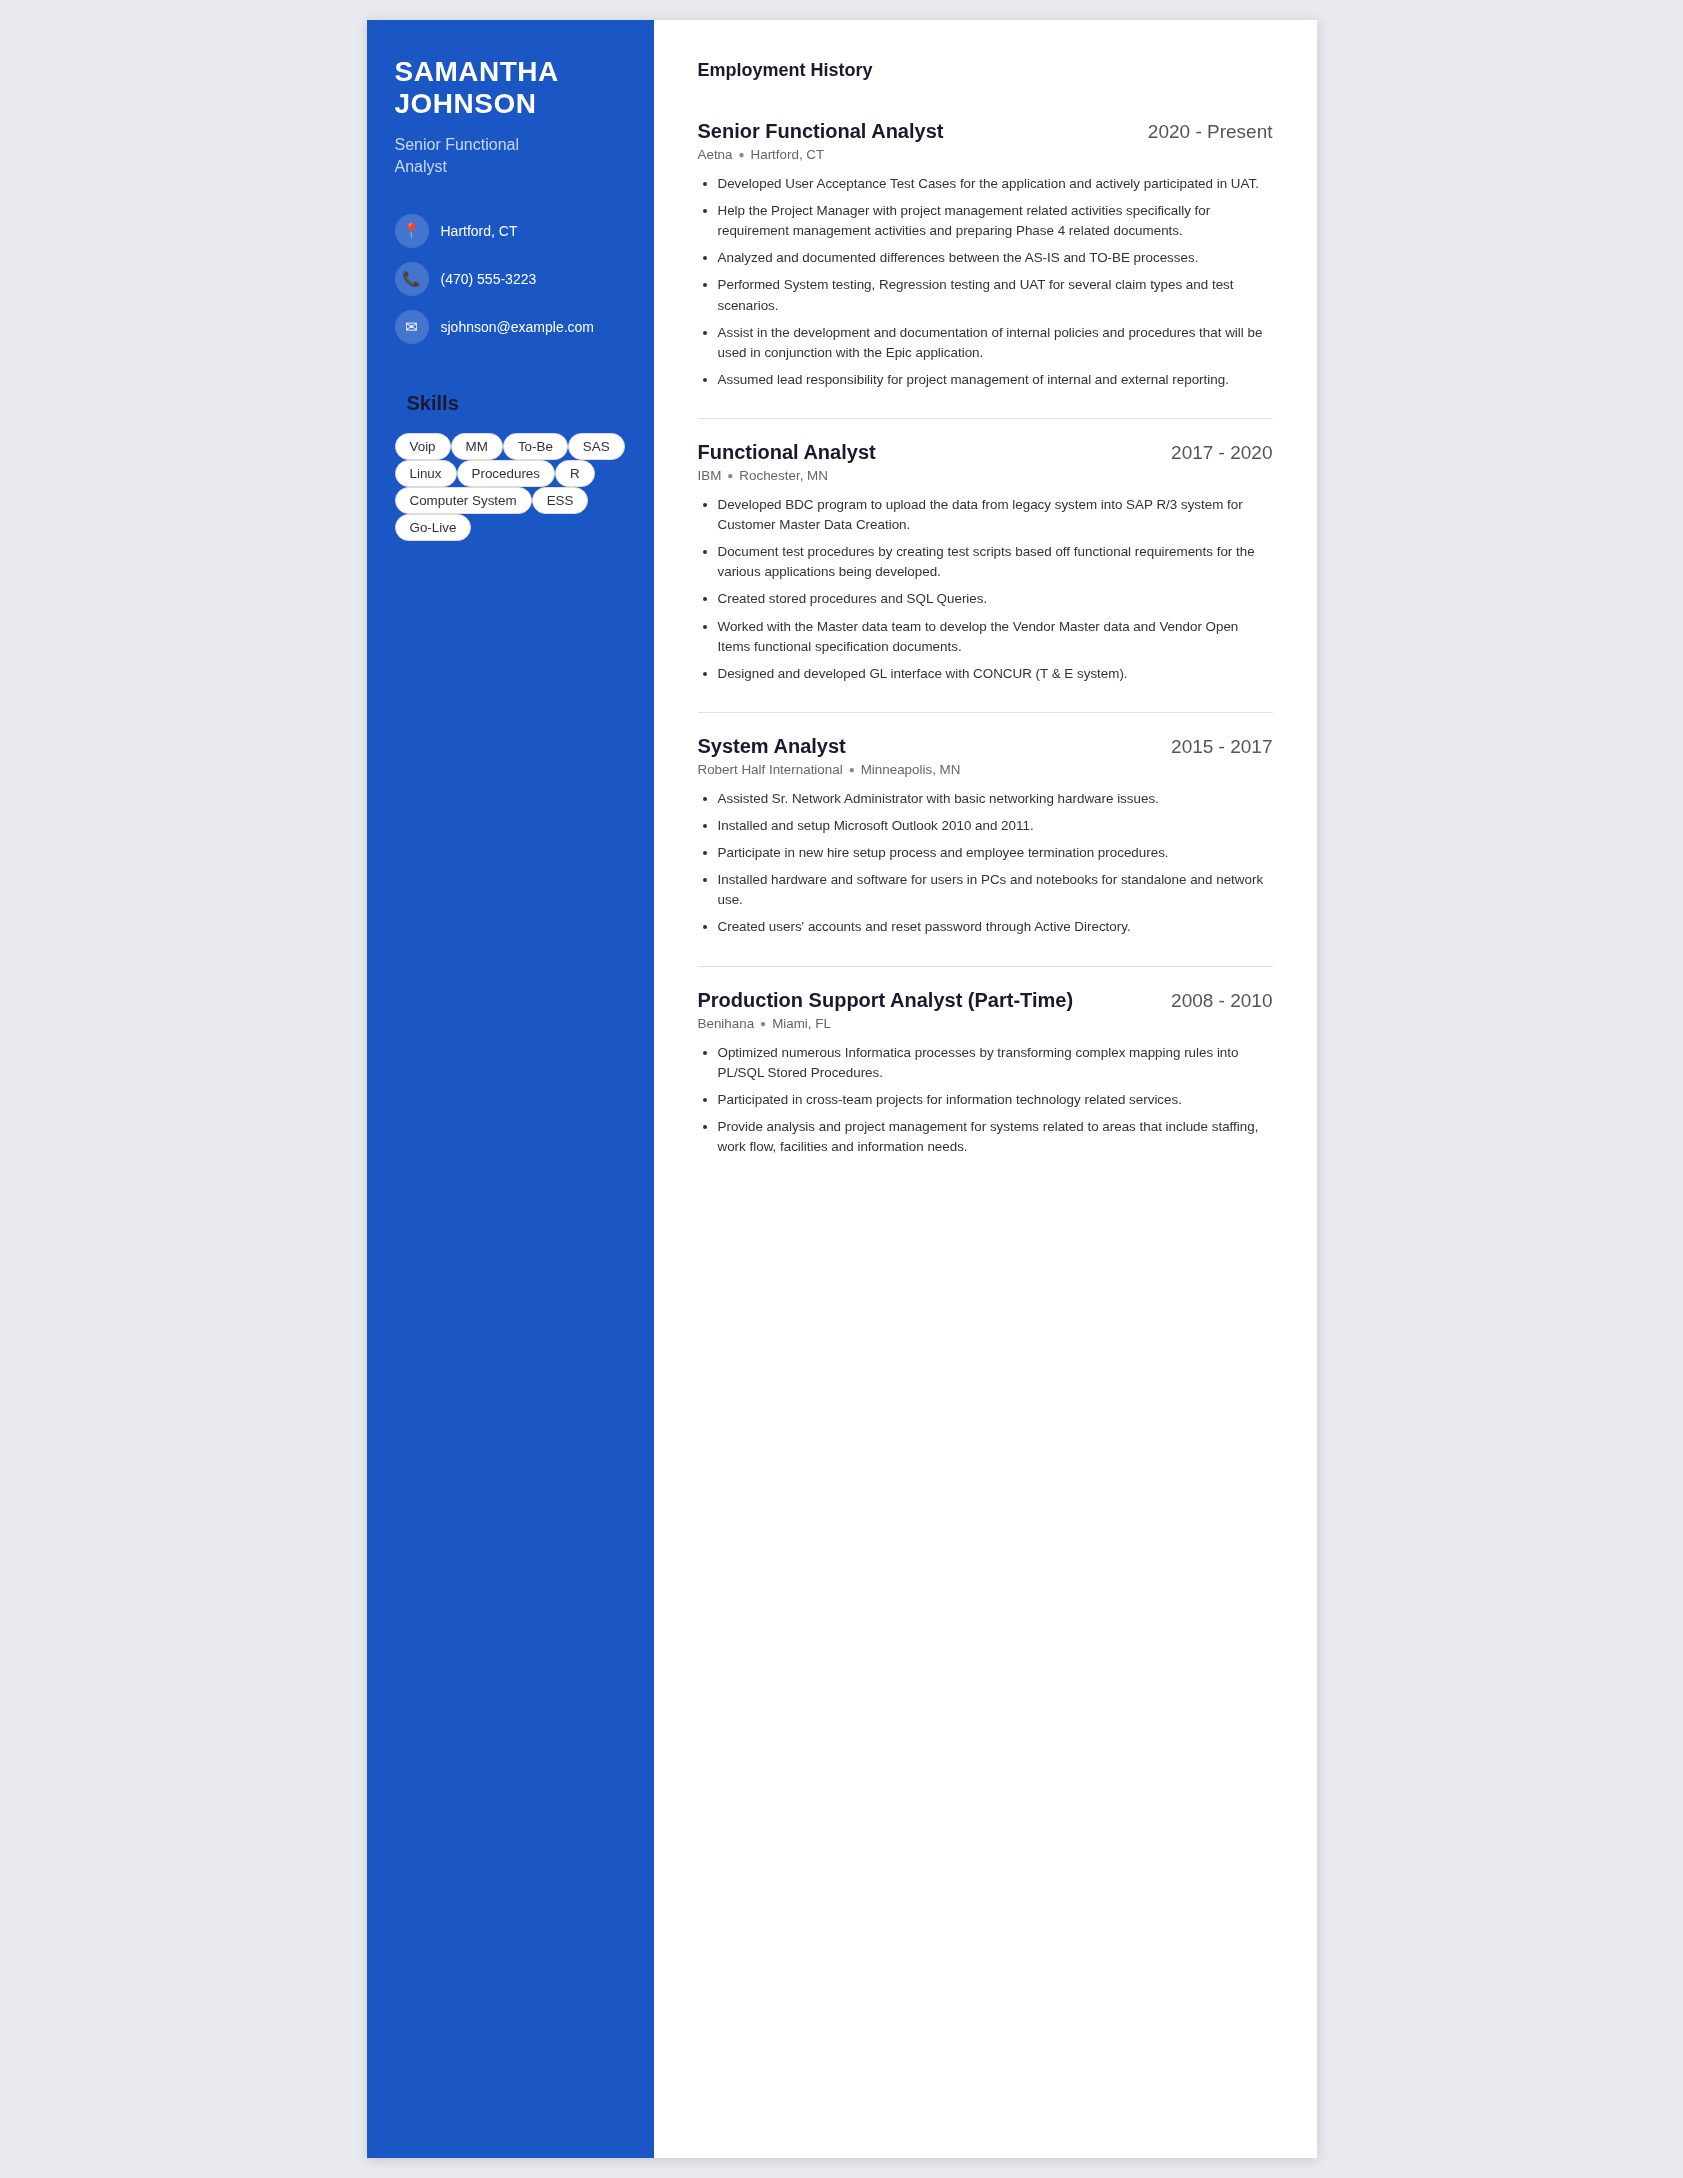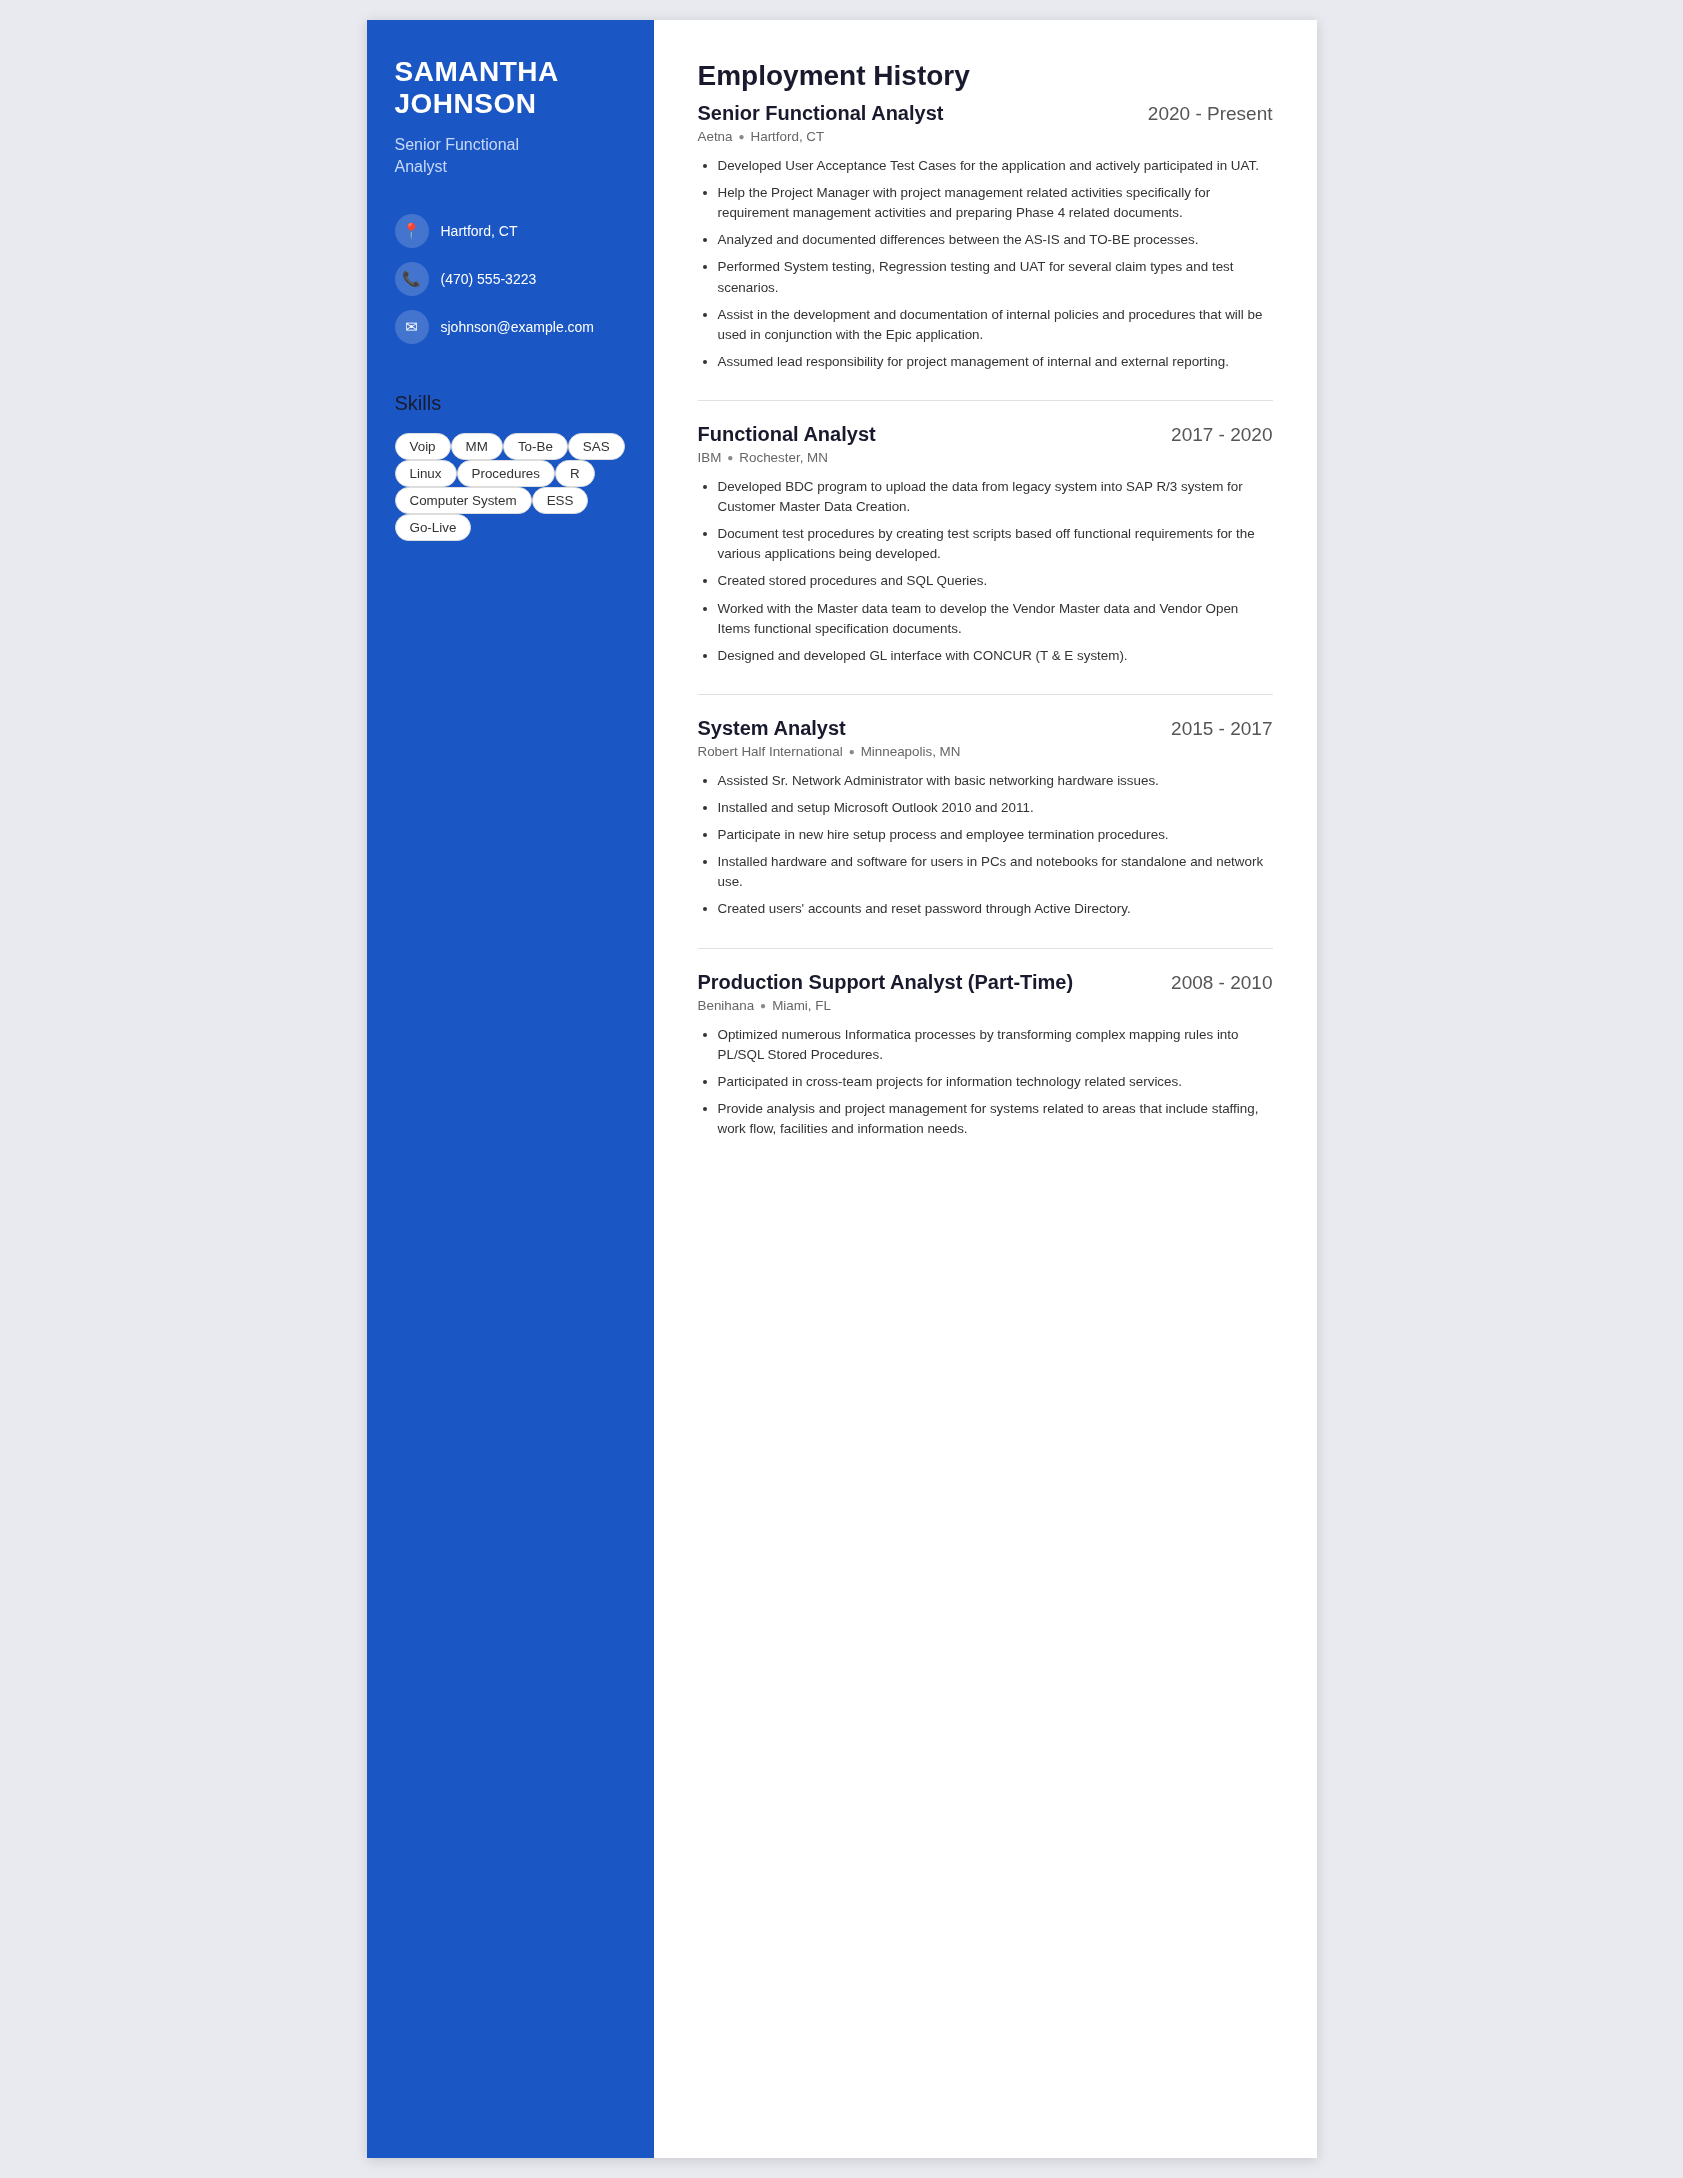--- a/index.html
+++ b/index.html
@@ -68,23 +68,24 @@
     }
     .contact-text {
       font-size: 14px;
       color: white;
     }
     .skills-section {
       color: #1a1a2e;
     }
     .skills-heading {
       font-size: 20px;
-      font-weight: 400;
+      font-weight: 700;
       color: #1a1a2e;
       margin-bottom: 18px;
+      margin-left: 12px;
     }
     .skills-tags {
       display: flex;
       flex-wrap: wrap;
     }
     .skill-tag {
       background: white;
       color: #333;
       border-radius: 20px;
       padding: 5px 14px;
@@ -92,24 +93,24 @@
       font-weight: 400;
       border: 1px solid #ddd;
     }
     
     .main-content {
       flex: 1;
       padding: 40px 44px 44px 44px;
       background: white;
     }
     .section-title {
-      font-size: 28px;
+      font-size: 18px;
       font-weight: 800;
       color: #1a1a2e;
-      margin-bottom: 10px;
+      margin-bottom: 39px;
       border-bottom: none;
     }
     .job-block {
       margin-bottom: 28px;
     }
     .job-header {
       display: flex;
       justify-content: space-between;
       align-items: baseline;
       margin-bottom: 4px;

